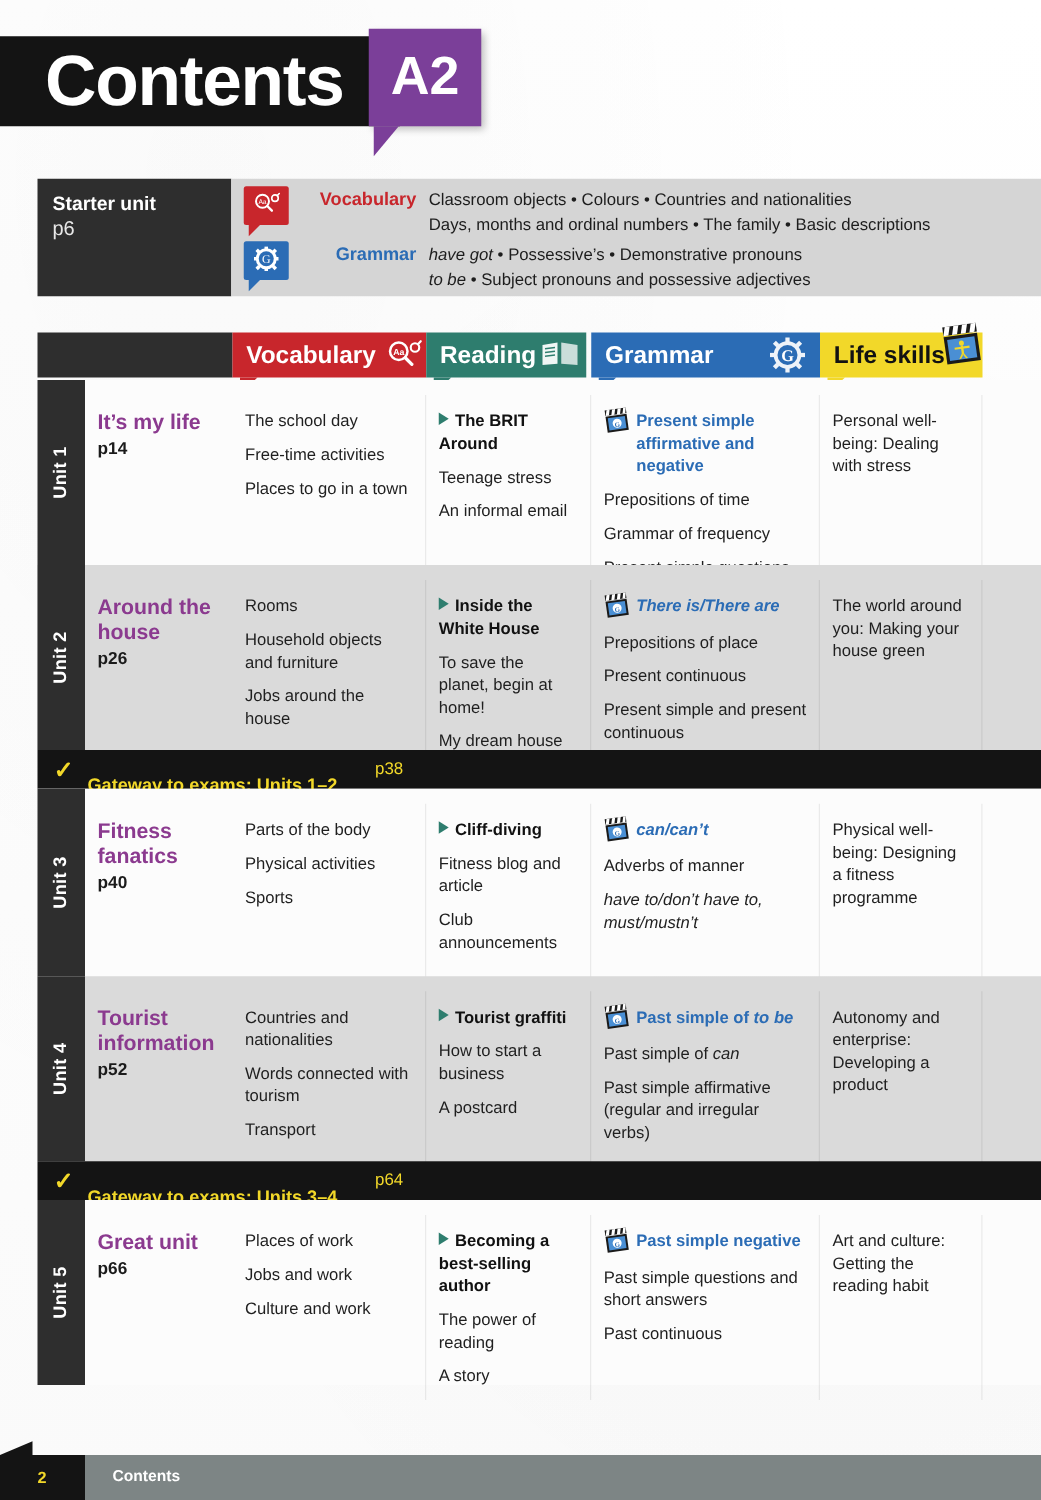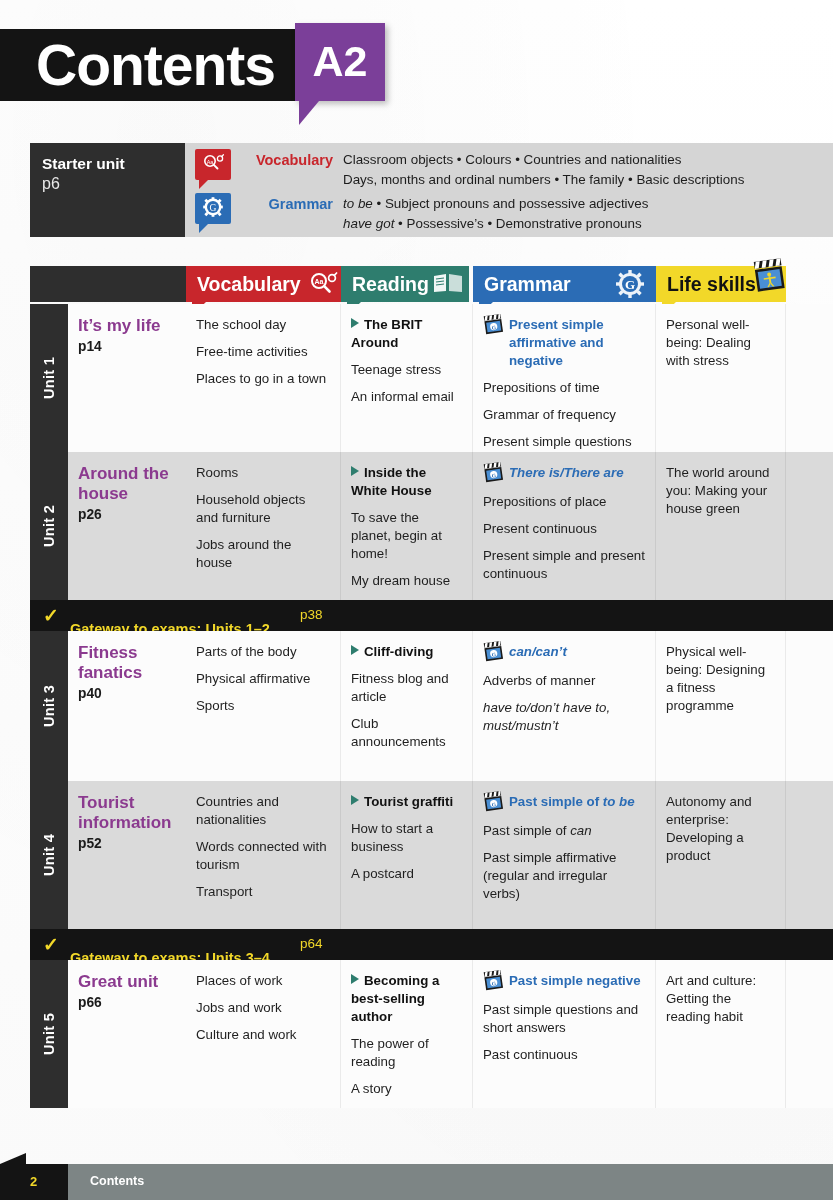--- a/index.html
+++ b/index.html
@@ -187,21 +187,21 @@
     background: #2e2e2e;
   }
   .trow .unitbar span {
     position: absolute;
     left: 50%; top: 50%;
     transform: translate(-50%,-50%) rotate(-90deg);
     color: #ffffff; font-size: 14.5px; font-weight: 700;
     white-space: nowrap; letter-spacing: 0.3px;
   }
   .cell {
-    position: absolute; top: 0; height: 100%;
+    position: absolute; top: 12px; height: 100%;
     padding: 12px 10px 10px 10px;
     font-size: 13.3px; color: #1f1f1f; line-height: 18px;
     border-right: 1px solid rgba(0,0,0,0.07);
   }
   .c-title { left: 38px;  width: 118px; border-right: none; }
   .c-vocab { left: 156px; width: 155px; }
   .c-read  { left: 311px; width: 132px; }
   .c-gram  { left: 443px; width: 183px; }
   .c-life  { left: 626px; width: 130px; }
   .c-extra { left: 756px; width: 47px; border-right: none; }
@@ -337,22 +337,22 @@
                 <rect x="3" y="15.6" width="2.8" height="3" transform="rotate(45 4.4 17.1)"></rect>
               </g>
               <circle cx="11" cy="10" r="6" fill="#2B6CB5"></circle>
               <text x="11" y="13.6" font-size="9.5" fill="#ffffff" text-anchor="middle" font-family="Liberation Serif, serif">G</text>
             </svg>
           </div>
           <div class="mtail"></div>
         </div>
         <div class="mini-label gram">Grammar</div>
         <div class="mini-lines">
+          <div><span class="itl">have got</span> • Possessive’s • Demonstrative pronouns</div>
           <div><span class="itl">to be</span> • Subject pronouns and possessive adjectives</div>
-          <div><span class="itl">have got</span> • Possessive’s • Demonstrative pronouns</div>
         </div>
       </div>
 
     </div>
   </div>
 
   <div class="table">
 
     <div class="thead">
       <div class="th th-blank"></div>
@@ -538,21 +538,21 @@
     <div class="trow row-white" style="height:150px;">
       <div class="unitbar">
         <span>Unit 3</span>
       </div>
       <div class="cell c-title">
         <div class="unit-name">Fitness fanatics</div>
         <div class="unit-page">p40</div>
       </div>
       <div class="cell c-vocab">
         <div class="item">Parts of the body</div>
-        <div class="item">Physical affirmative</div>
+        <div class="item">Physical activities</div>
         <div class="item">Sports</div>
       </div>
       <div class="cell c-read">
         <div class="read-head"><span class="tri"></span><span>Cliff-diving</span></div>
         <div class="item">Fitness blog and article</div>
         <div class="item">Club announcements</div>
       </div>
       <div class="cell c-gram">
         <div class="gram-head">
           <span class="vid">

